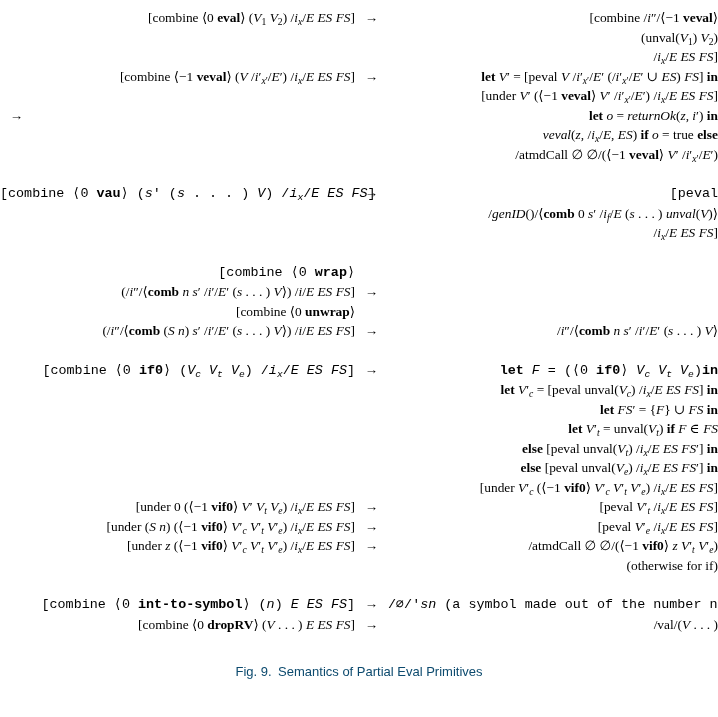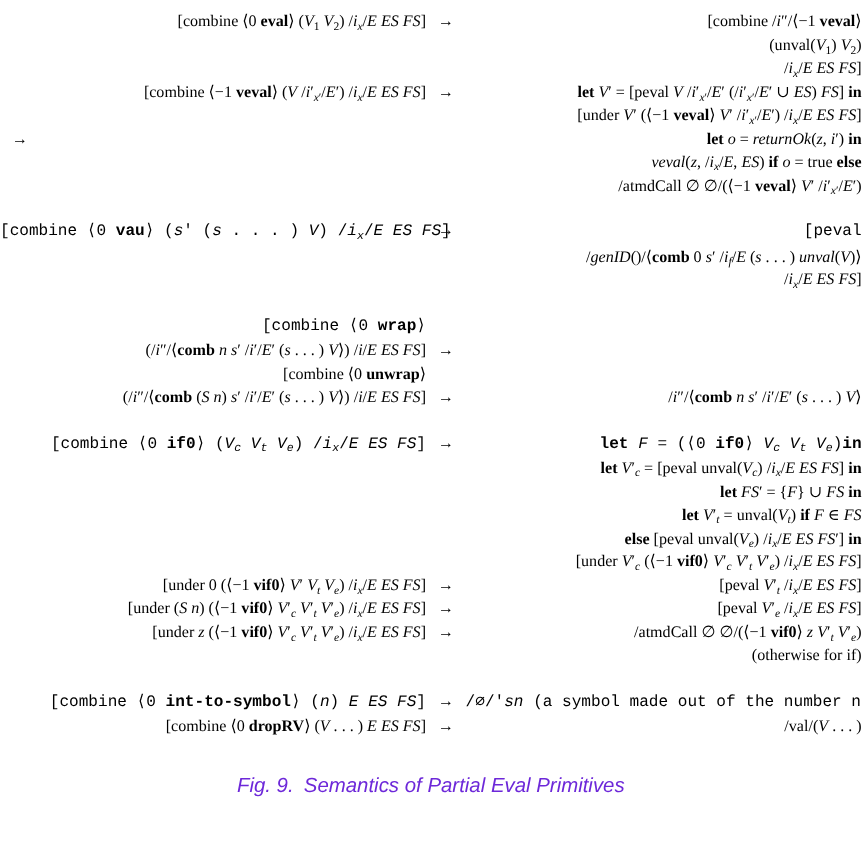--- a/index.html
+++ b/index.html
@@ -14,21 +14,21 @@
   .row.gap{margin-top:20px;font-family:Liberation Mono, monospace;}
   .lhs{width:355px;flex:none;text-align:right;}
   .arr{width:33px;flex:none;text-align:center;}
   .rhs{flex:1;text-align:right;}
   b{font-weight:bold;}
   i{font-style:italic;}
   sub{font-size:72%;vertical-align:-0.32em;line-height:0;}
   .caption{
     margin-top:30px;text-align:center;
     font-family:"Liberation Sans","DejaVu Sans",sans-serif;
-    font-size:17px;color:#6d28d9;font-style:italic;
+    font-size:13px;color:#0c4a6e;
   }
 </style>
 </head>
 <body>
 
 <div class="figure">
   <div class="rules" id="rules">
       <div class="row">
         <div class="lhs">[combine ⟨0 <b>eval</b>⟩ (<i>V</i><sub>1</sub> <i>V</i><sub>2</sub>) /<i>i</i><sub><i>x</i></sub>/<i>E ES FS</i>]</div>
         <div class="arr">→</div>
@@ -118,20 +118,25 @@
         <div class="rhs"><b>let</b> <i>FS</i>′ = {<i>F</i>} ∪ <i>FS</i> <b>in</b></div>
       </div>
       <div class="row">
         <div class="lhs"></div>
         <div class="arr"></div>
         <div class="rhs"><b>let</b> <i>V</i>′<sub><i>t</i></sub> = unval(<i>V<sub>t</sub></i>) <b>if</b> <i>F</i> ∈ <i>FS</i></div>
       </div>
       <div class="row">
         <div class="lhs"></div>
         <div class="arr"></div>
+        <div class="rhs" style="padding-left: 55px;"><b>else</b> [peval unval(<i>V<sub>t</sub></i>) /<i>i</i><sub><i>x</i></sub>/<i>E ES FS</i>′] <b>in</b></div>
+      </div>
+      <div class="row">
+        <div class="lhs"></div>
+        <div class="arr"></div>
         <div class="rhs" style="padding-left: 55px;"><b>else</b> [peval unval(<i>V<sub>e</sub></i>) /<i>i</i><sub><i>x</i></sub>/<i>E ES FS</i>′] <b>in</b></div>
       </div>
       <div class="row">
         <div class="lhs"></div>
         <div class="arr"></div>
         <div class="rhs">[under <i>V</i>′<sub><i>c</i></sub> (⟨−1 <b>vif0</b>⟩ <i>V</i>′<sub><i>c</i></sub> <i>V</i>′<sub><i>t</i></sub> <i>V</i>′<sub><i>e</i></sub>) /<i>i</i><sub><i>x</i></sub>/<i>E ES FS</i>]</div>
       </div>
       <div class="row">
         <div class="lhs">[under 0 (⟨−1 <b>vif0</b>⟩ <i>V</i>′ <i>V<sub>t</sub> V<sub>e</sub></i>) /<i>i</i><sub><i>x</i></sub>/<i>E ES FS</i>]</div>
         <div class="arr">→</div>

